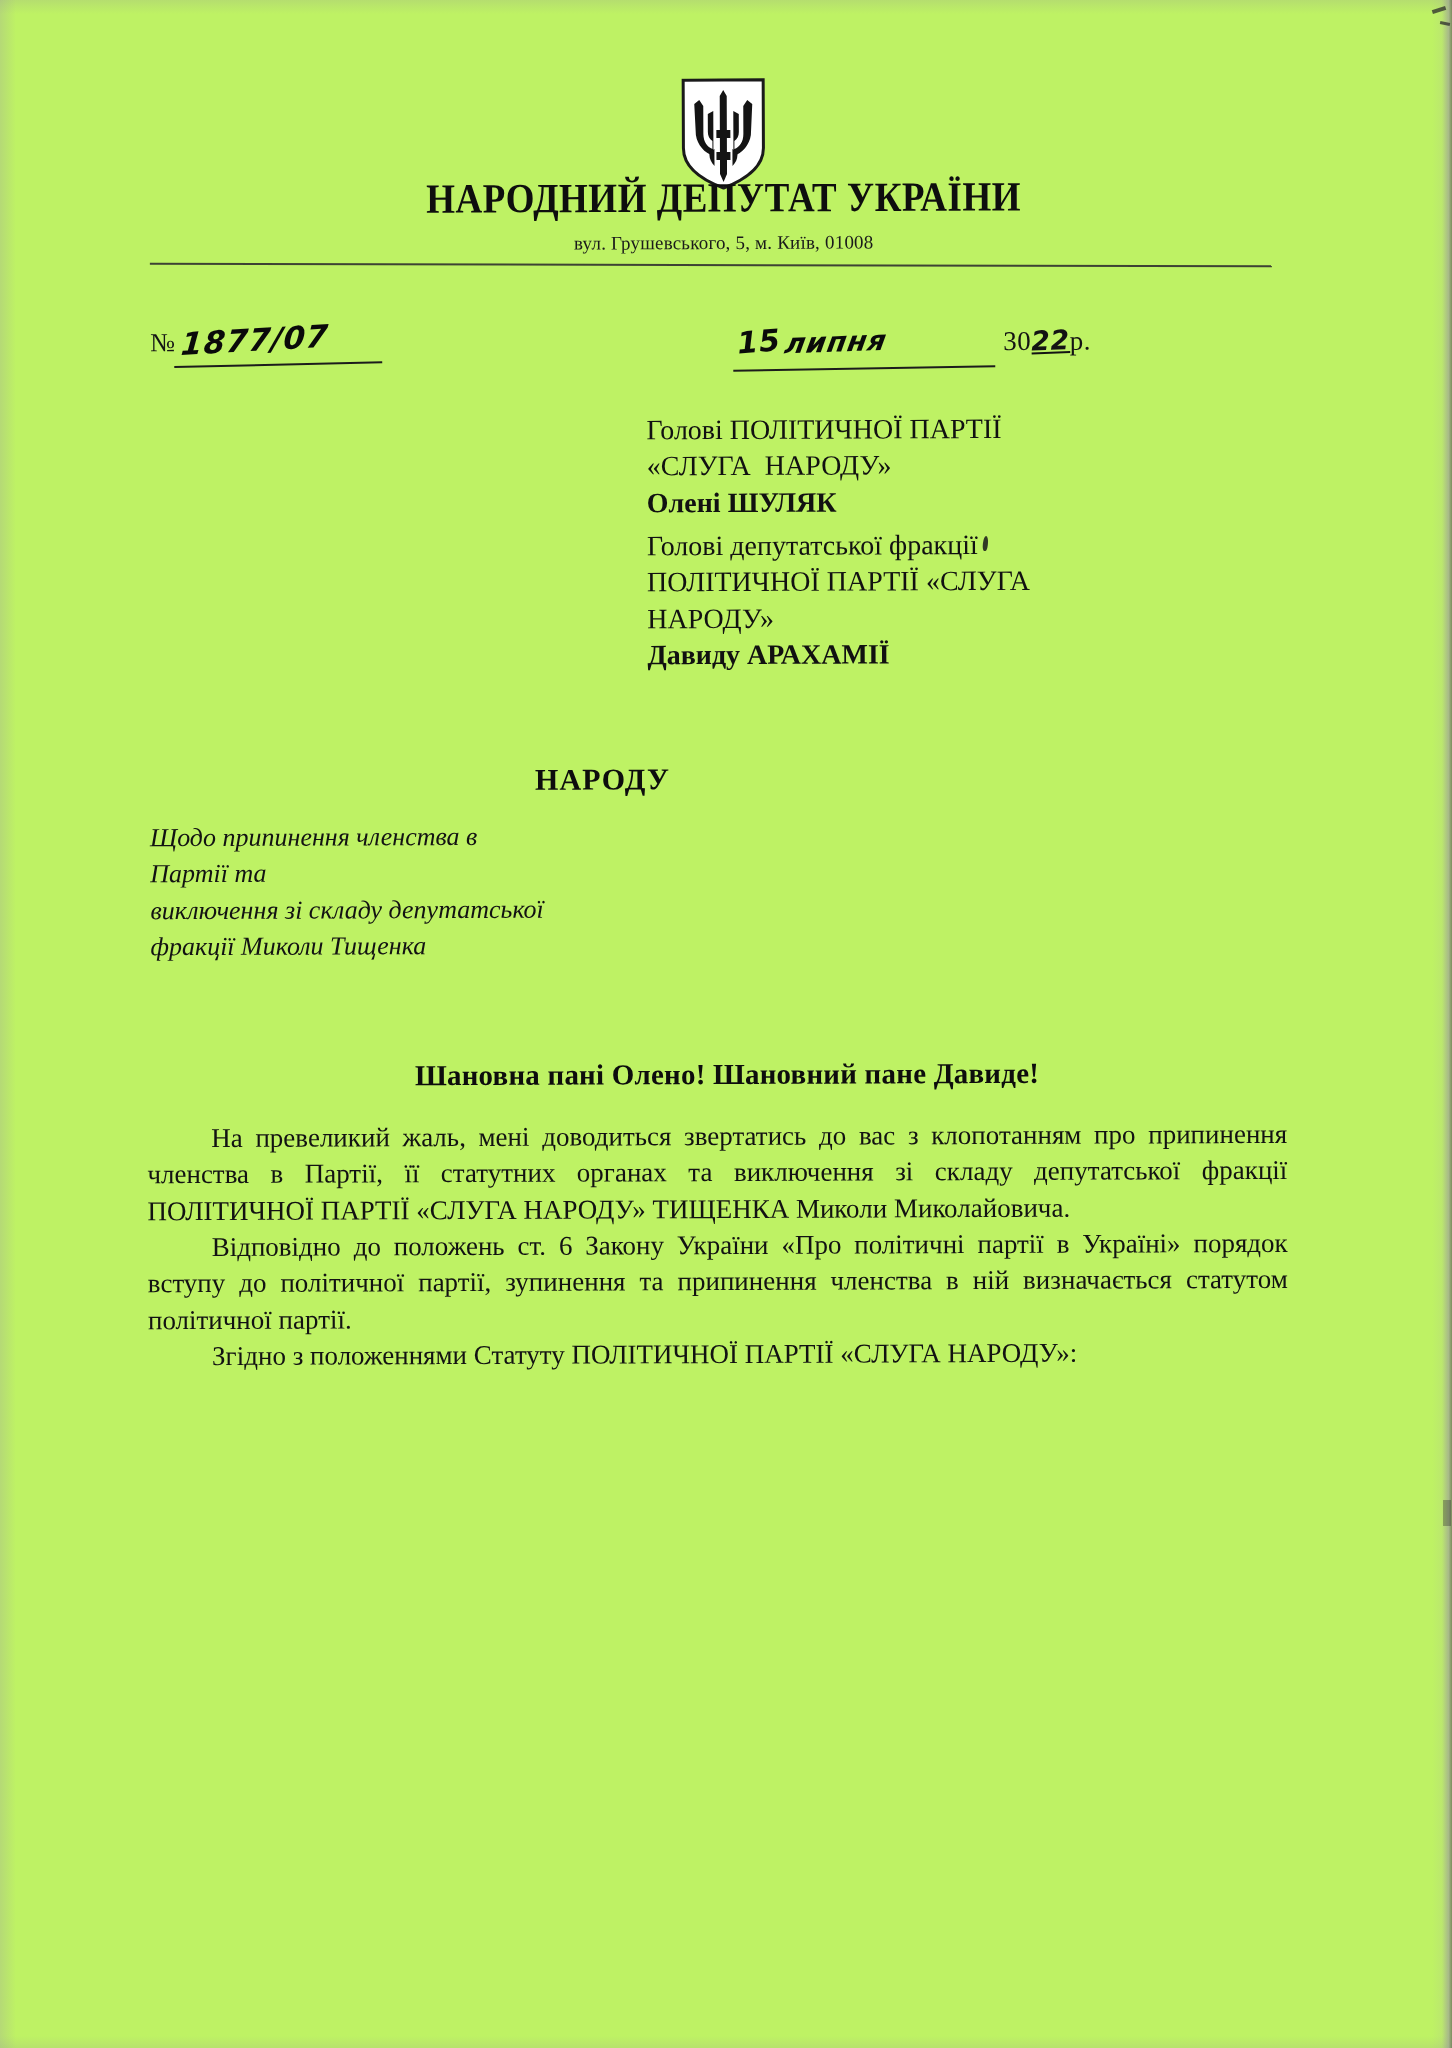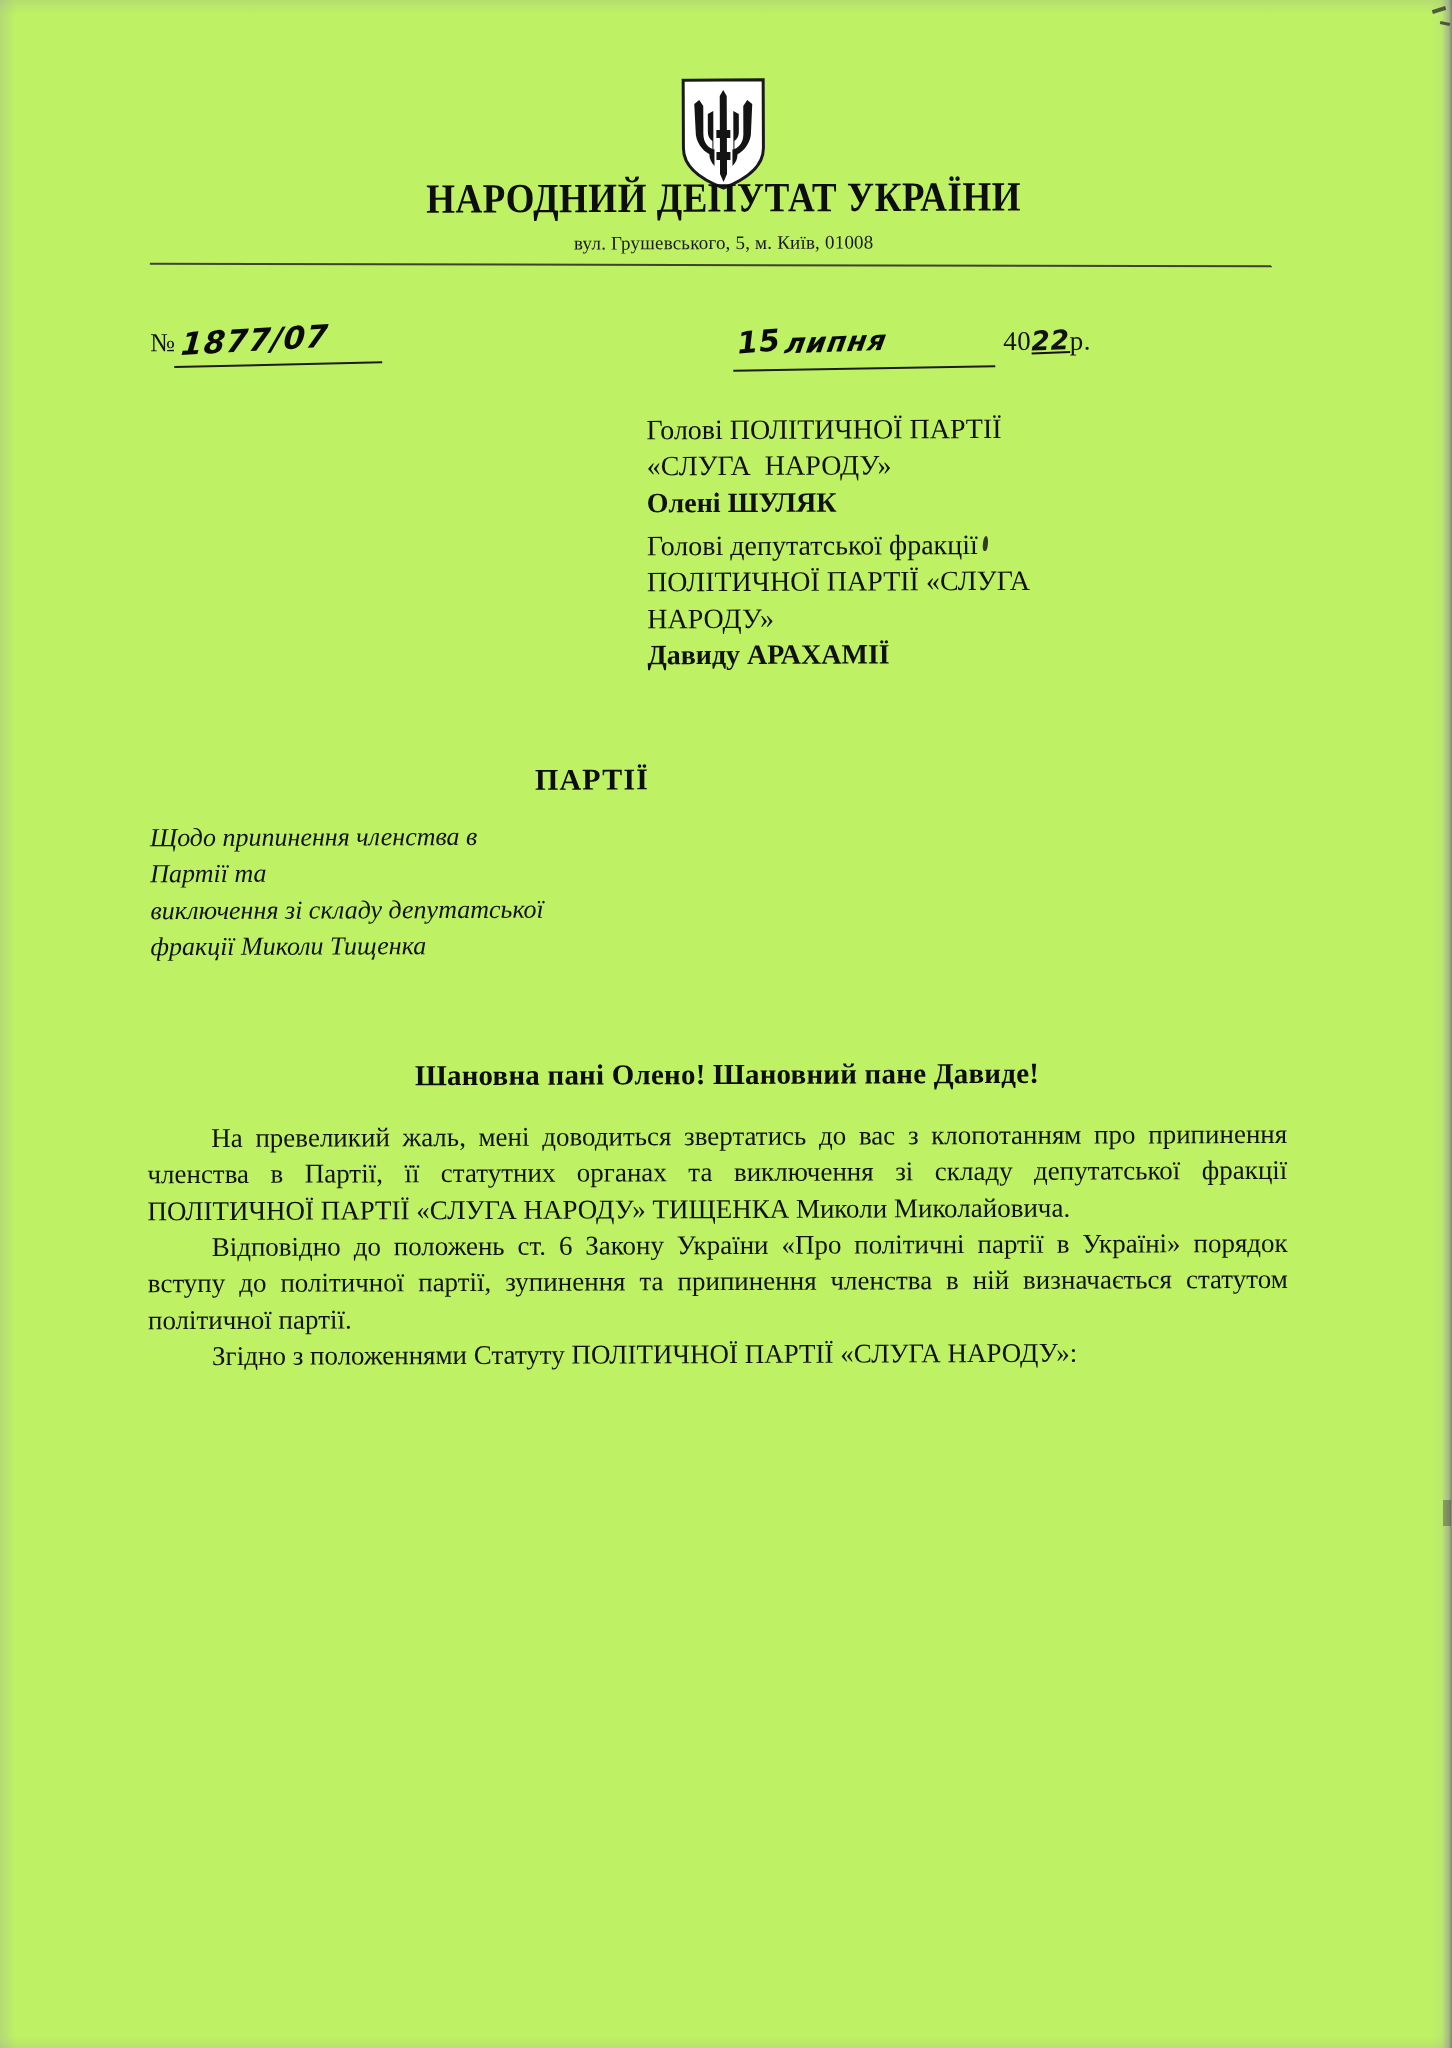--- a/index.html
+++ b/index.html
@@ -326,39 +326,39 @@
       <div class="ref-underline"></div>
 
       <div class="date-block">
         <div class="date-hand">
           <span class="hand daynum">15</span><span class="hand month">липня</span>
         </div>
         <div class="date-underline"></div>
       </div>
 
       <div class="date-year">
-        <span>40</span><span class="yr-hand">22</span><span>р.</span>
+        <span>30</span><span class="yr-hand">22</span><span>р.</span>
       </div>
     </div>
 
     <div class="addressee" id="addressee-1">
       <span class="ln">Голові ПОЛІТИЧНОЇ ПАРТІЇ</span>
       <span class="ln">«СЛУГА  НАРОДУ»</span>
       <span class="ln bold">Олені ШУЛЯК</span>
     </div>
 
     <div class="addressee" id="addressee-2">
       <span class="ln">Голові депутатської фракції</span>
       <span class="ln">ПОЛІТИЧНОЇ ПАРТІЇ «СЛУГА</span>
       <span class="ln">НАРОДУ»</span>
       <span class="ln bold">Давиду АРАХАМІЇ</span>
     </div>
     <div class="ink-dot"></div>
 
-    <div class="doc-title">ПАРТІЇ</div>
+    <div class="doc-title">НАРОДУ</div>
 
     <div class="subject">
       <span class="ln">Щодо припинення членства в</span>
       <span class="ln">Партії та</span>
       <span class="ln">виключення зі складу депутатської</span>
       <span class="ln">фракції Миколи Тищенка</span>
     </div>
 
     <div class="salutation">Шановна пані Олено! Шановний пане Давиде!</div>
 

